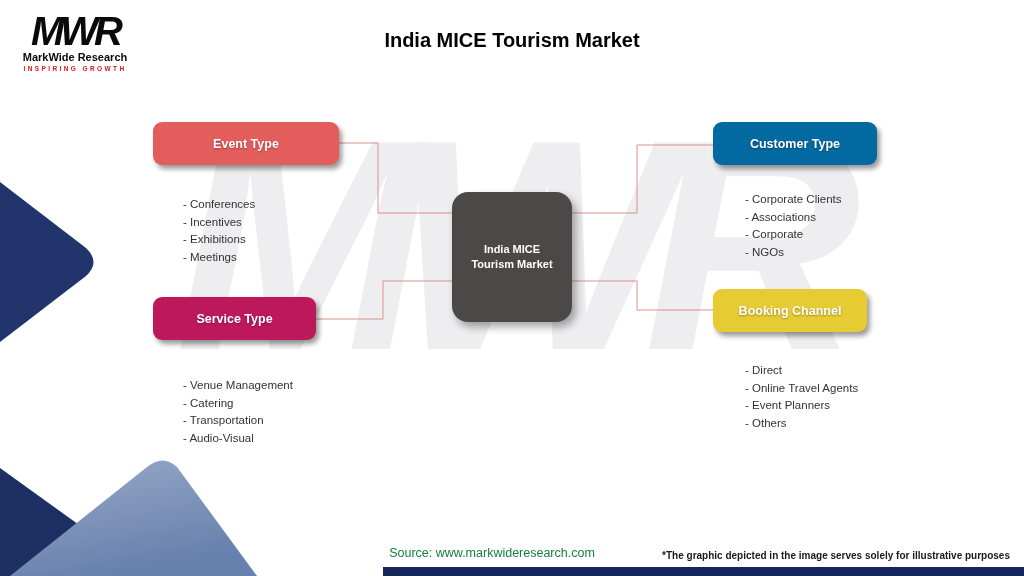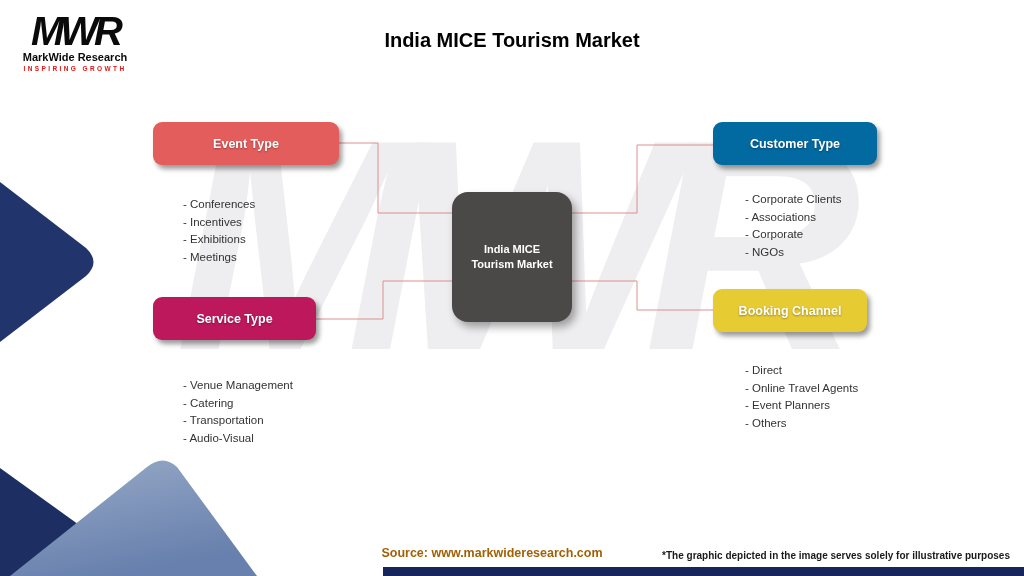--- a/index.html
+++ b/index.html
@@ -147,22 +147,22 @@
     z-index: 3;
   }
 
   
   .footer-source {
     position: absolute;
     left: 0; right: 40px;
     top: 546px;
     text-align: center;
     font-size: 12.5px;
-    font-weight: bold;
-    color: #a16207;
+    font-weight: normal;
+    color: #15803d;
     z-index: 3;
   }
   .footer-disclaimer {
     position: absolute;
     right: 14px;
     top: 550px;
     font-size: 10px;
     font-weight: 600;
     color: #1a1a1a;
     z-index: 3;

